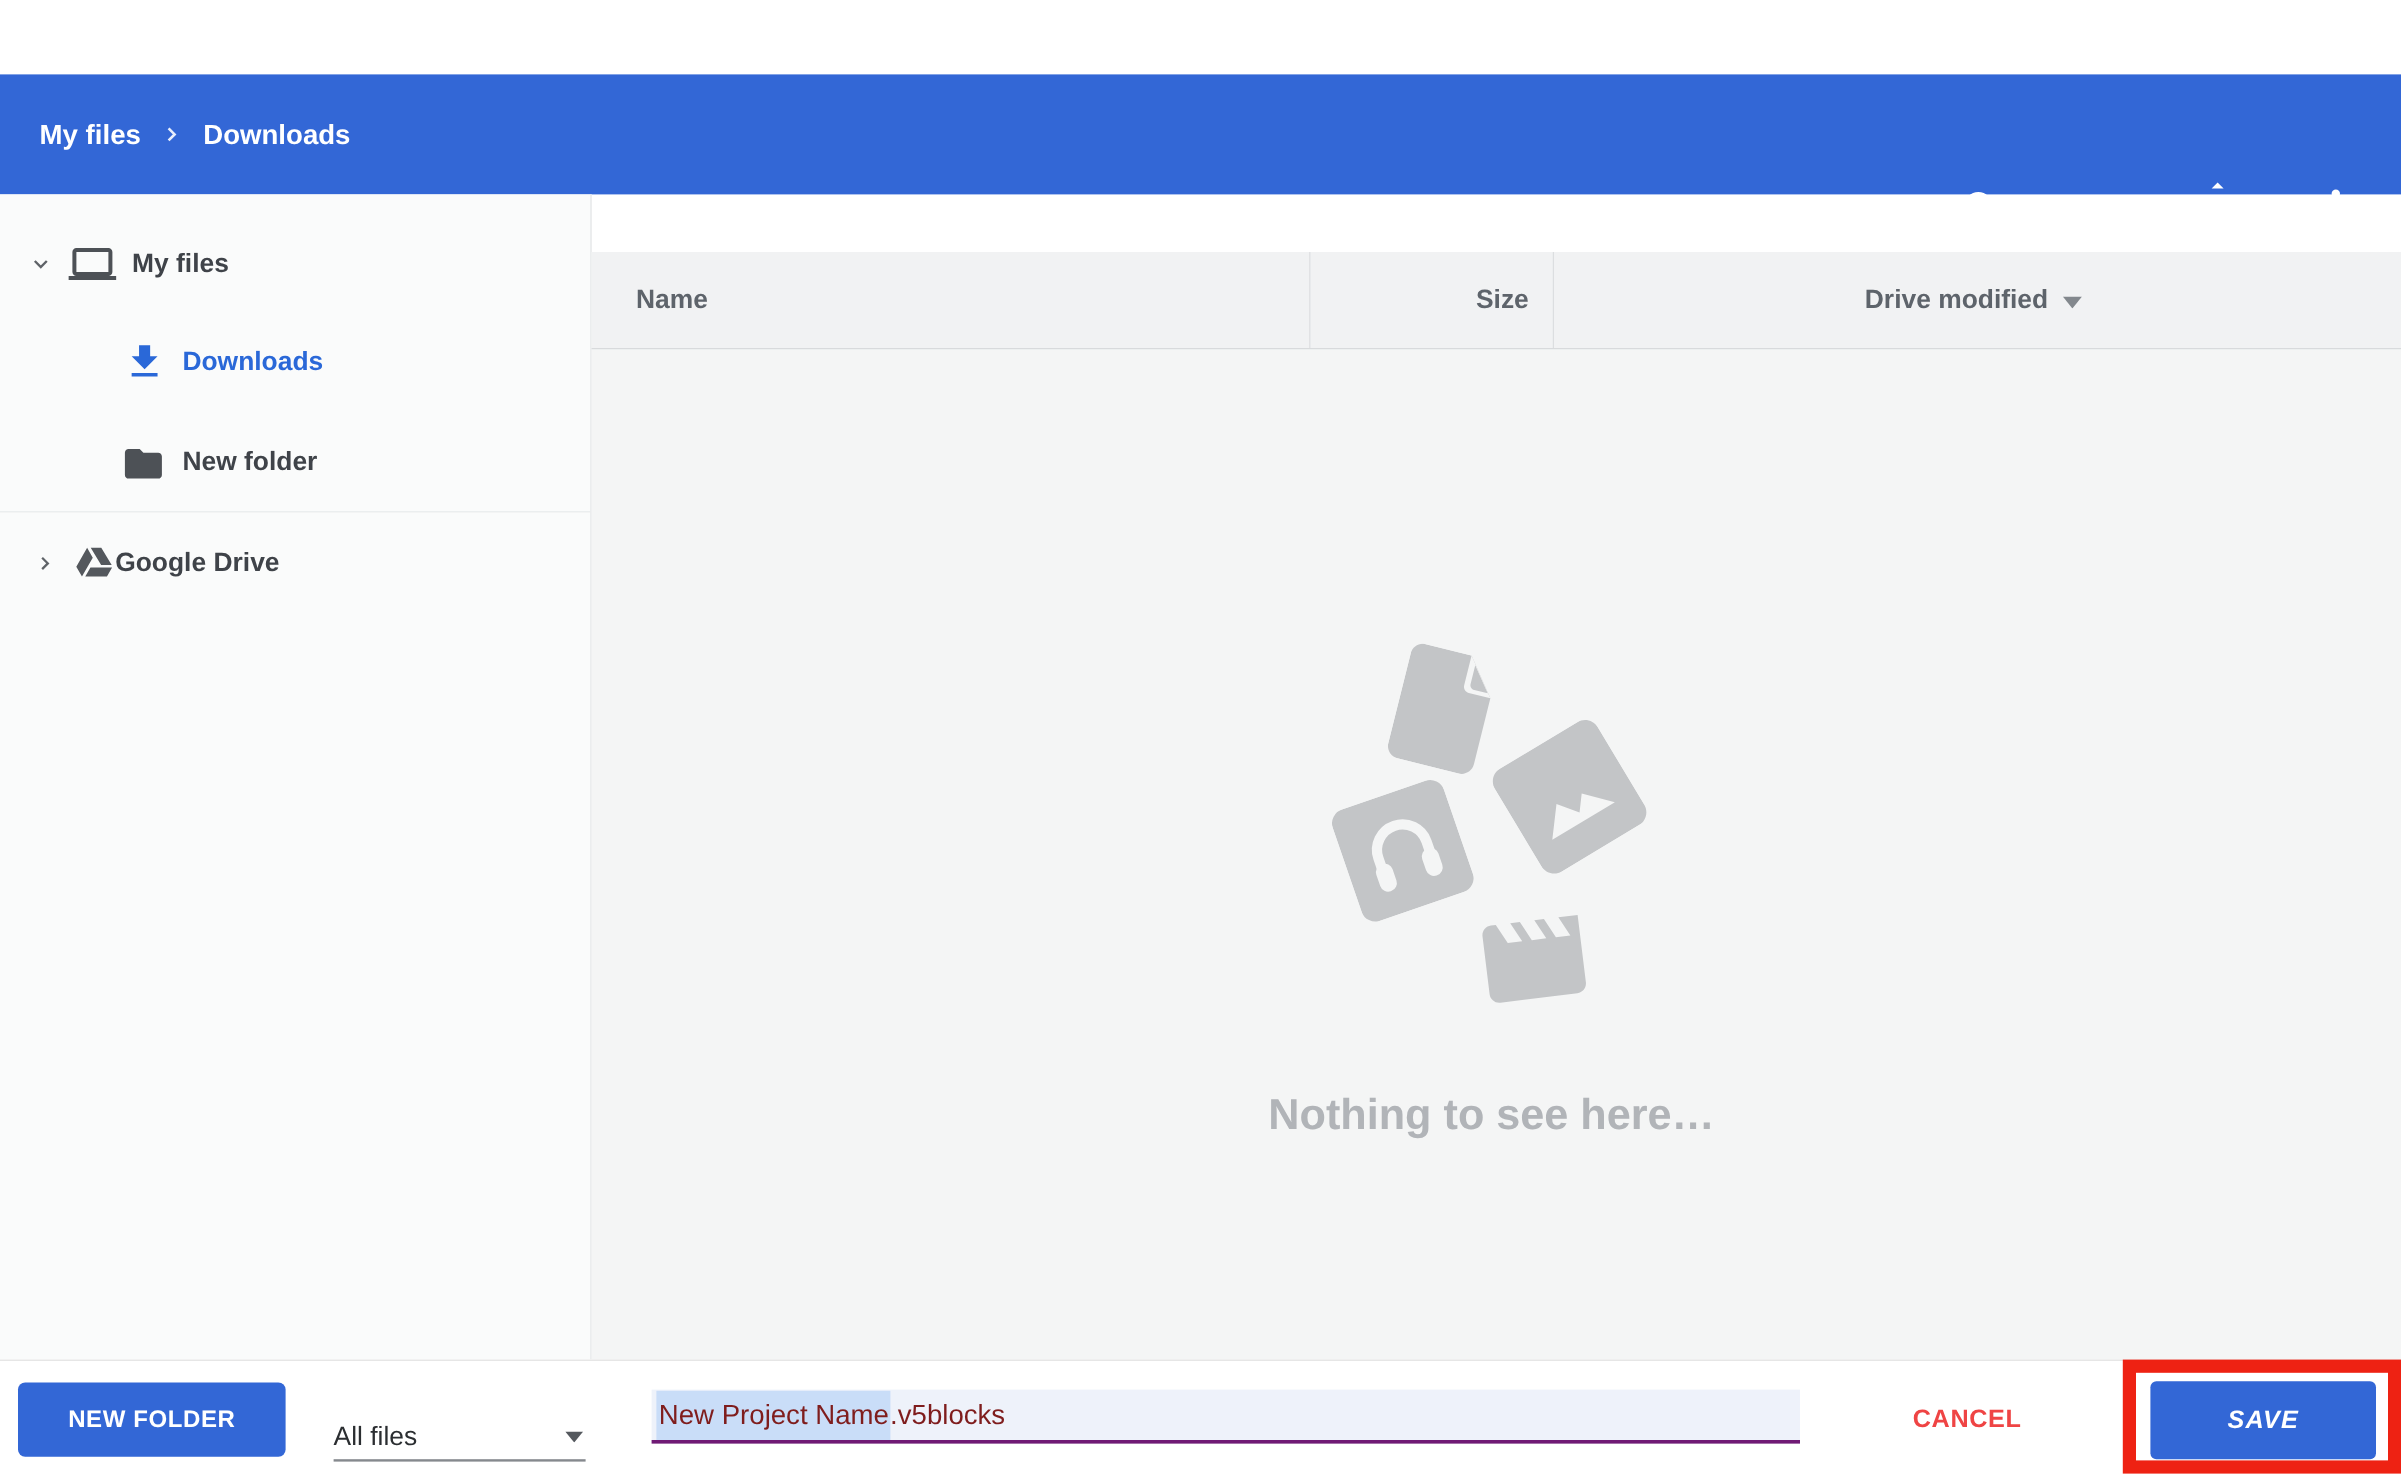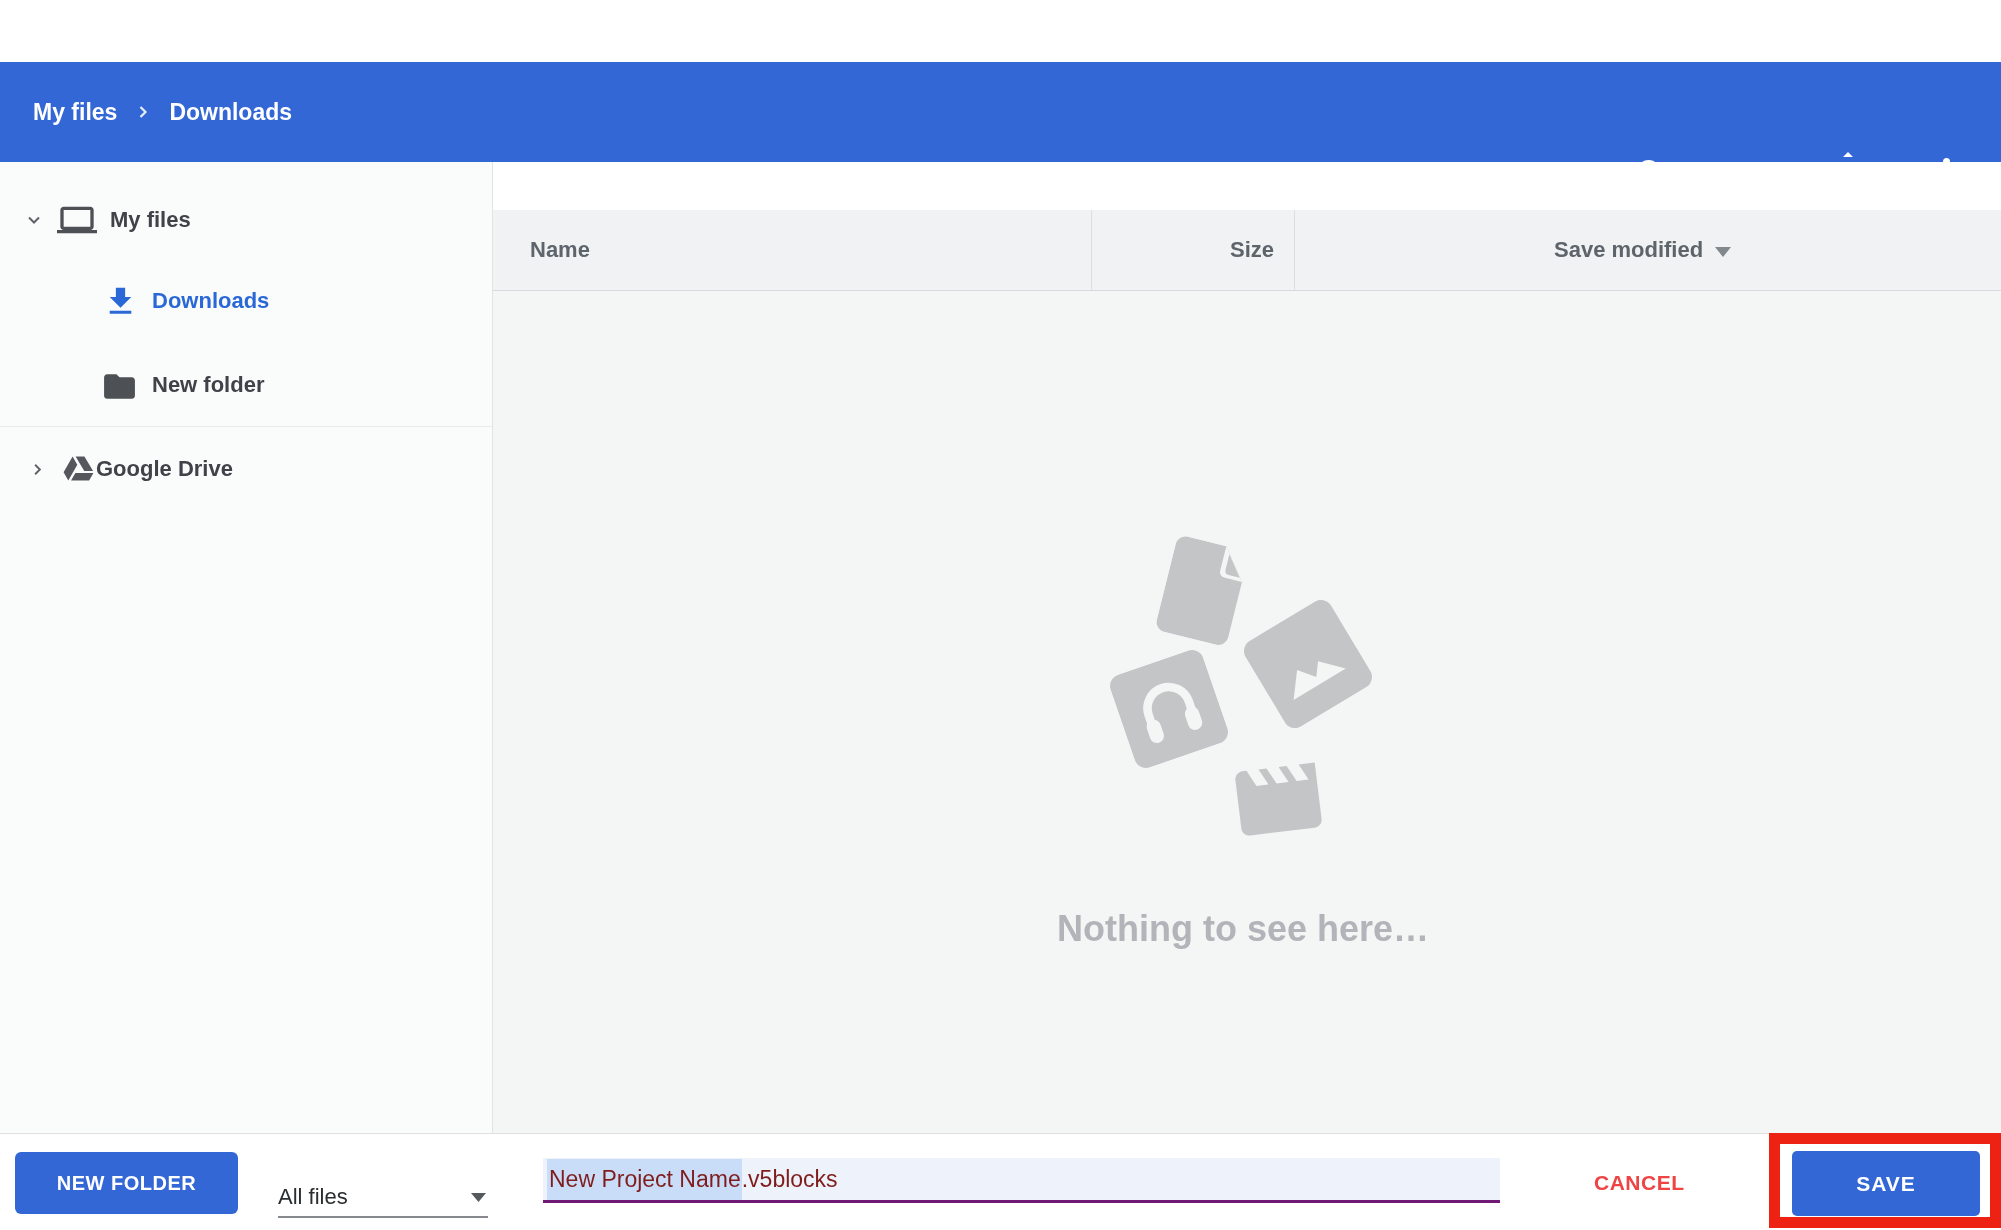--- a/index.html
+++ b/index.html
@@ -54,21 +54,21 @@
 
   
   #footer{position:absolute;left:0;top:1133px;width:2001px;height:97px;background:#ffffff;border-top:1px solid #e0e0e0;}
   #new-folder-btn{position:absolute;left:15px;top:18px;width:223px;height:62px;background:#3367d6;border-radius:6px;color:#fff;font-size:20px;font-weight:bold;letter-spacing:.5px;display:flex;align-items:center;justify-content:center;cursor:pointer;}
   #file-type-select{position:absolute;left:278px;top:27px;width:210px;height:41px;border-bottom:2px solid #85898e;cursor:pointer;margin-top:16px;}
   #file-type-value{position:absolute;left:0;top:0;height:39px;line-height:39px;font-size:22px;color:#2b2e31;}
   #file-type-select svg{position:absolute;right:2px;top:16px;}
   #filename-input{position:absolute;left:543px;top:24px;width:957px;height:45px;background:#eef2fa;border-bottom:3px solid #701a75;line-height:42px;font-size:23px;color:#7f1d1d;padding-left:4px;white-space:nowrap;cursor:text;}
   #filename-sel{background:#c9ddf8;padding:7px 1px 8px 2px;}
   #cancel-btn{position:absolute;left:1594px;top:28px;width:140px;height:42px;line-height:42px;text-align:left;font-size:21px;font-weight:bold;letter-spacing:.5px;color:#ef4444;cursor:pointer;}
-  #save-btn{position:absolute;left:1792px;top:17px;width:188px;height:65px;background:#3367d6;border-radius:5px;color:#fff;font-size:21px;font-weight:bold;letter-spacing:1px;display:flex;align-items:center;justify-content:center;cursor:pointer;}
+  #save-btn{position:absolute;left:1792px;top:17px;width:188px;height:65px;background:#3367d6;border-radius:5px;color:#fff;font-size:21px;font-weight:bold;letter-spacing:1px;display:flex;align-items:center;justify-content:center;cursor:pointer;font-style:italic;}
 
   
   #annotation-rect{position:absolute;left:1769px;top:1133px;width:232px;height:95px;border:11px solid #ee2213;pointer-events:none;z-index:20;}
 </style>
 </head>
 <body>
 
 <div id="screen">
 
 
@@ -144,21 +144,21 @@
         </svg>
       <span class="lbl" style="left:96px;">Google Drive</span>
     </div>
   </div>
 
   <div id="main">
     <div id="table-header">
       <div class="th" id="th-name"><span>Name</span></div>
       <div class="th" id="th-size"><span>Size</span></div>
       <div class="th" id="th-date">
-        <span>Save modified</span>
+        <span>Drive modified</span>
         <svg width="16" height="10" viewBox="0 0 16 10">
             <path d="M0 0h16l-8 10z" fill="#83888d"></path>
           </svg>
       </div>
     </div>
 
     <svg class="empty-ico" id="empty-doc" width="84" height="98" viewBox="0 0 24 28">
       <path d="M14.2 0H3C1.34 0 0 1.34 0 3v22c0 1.66 1.34 3 3 3h15c1.66 0 3-1.34 3-3V8.8L14.2 0z" fill="#c3c5c7"></path>
       <path d="M14.2 0l6.8 8.8h-5.3c-.83 0-1.5-.67-1.5-1.5V0z" fill="#f4f5f5"></path>
       <path d="M15.6 2l4.5 5.8h-3.3c-.66 0-1.2-.54-1.2-1.2V2z" fill="#c3c5c7"></path>

